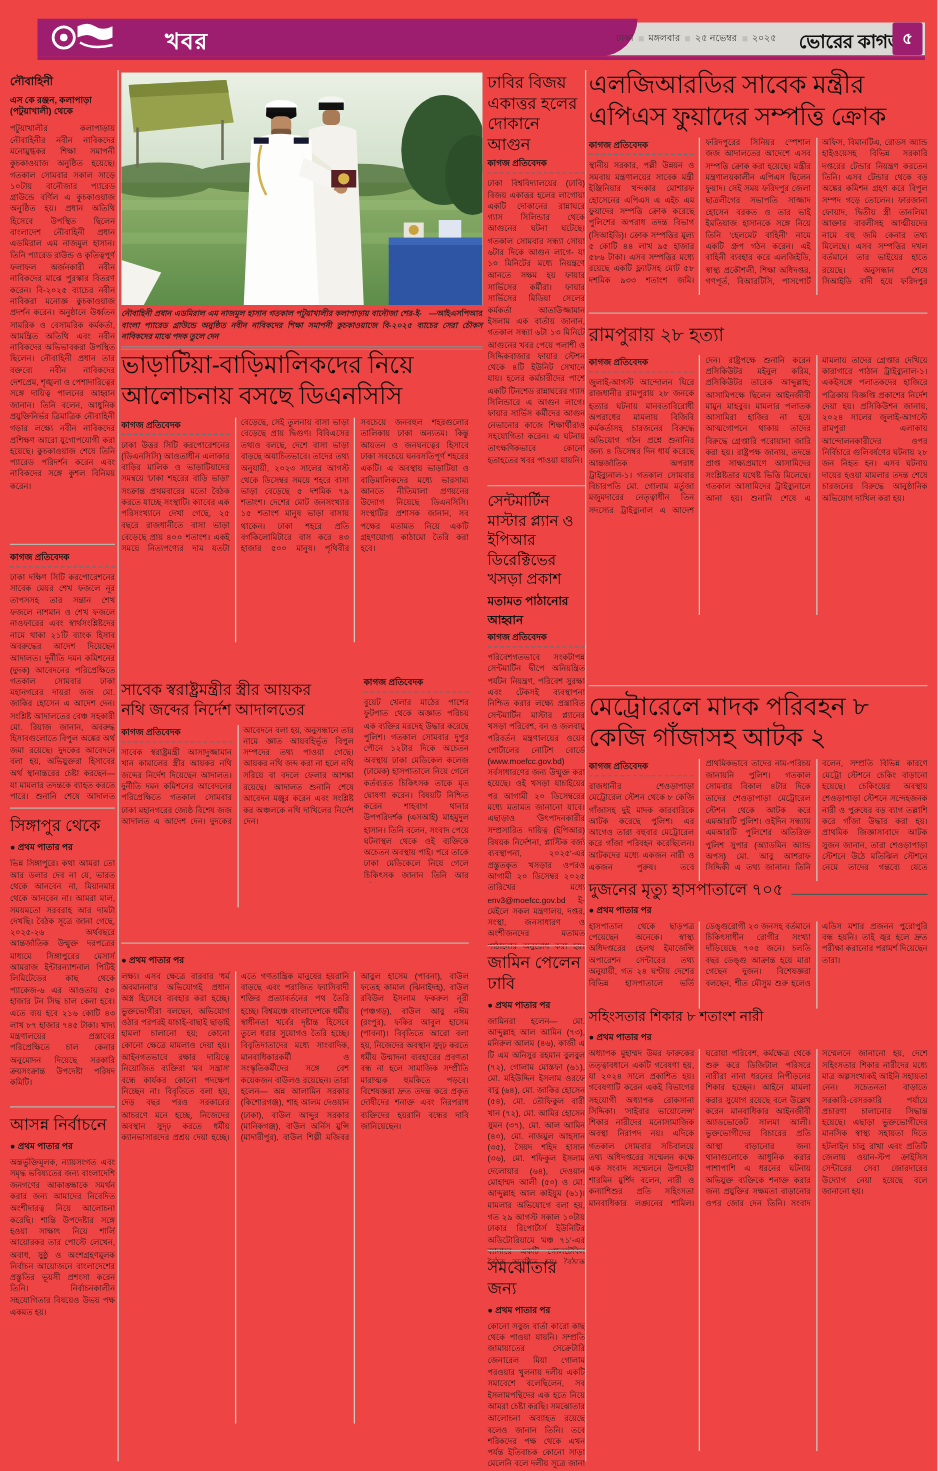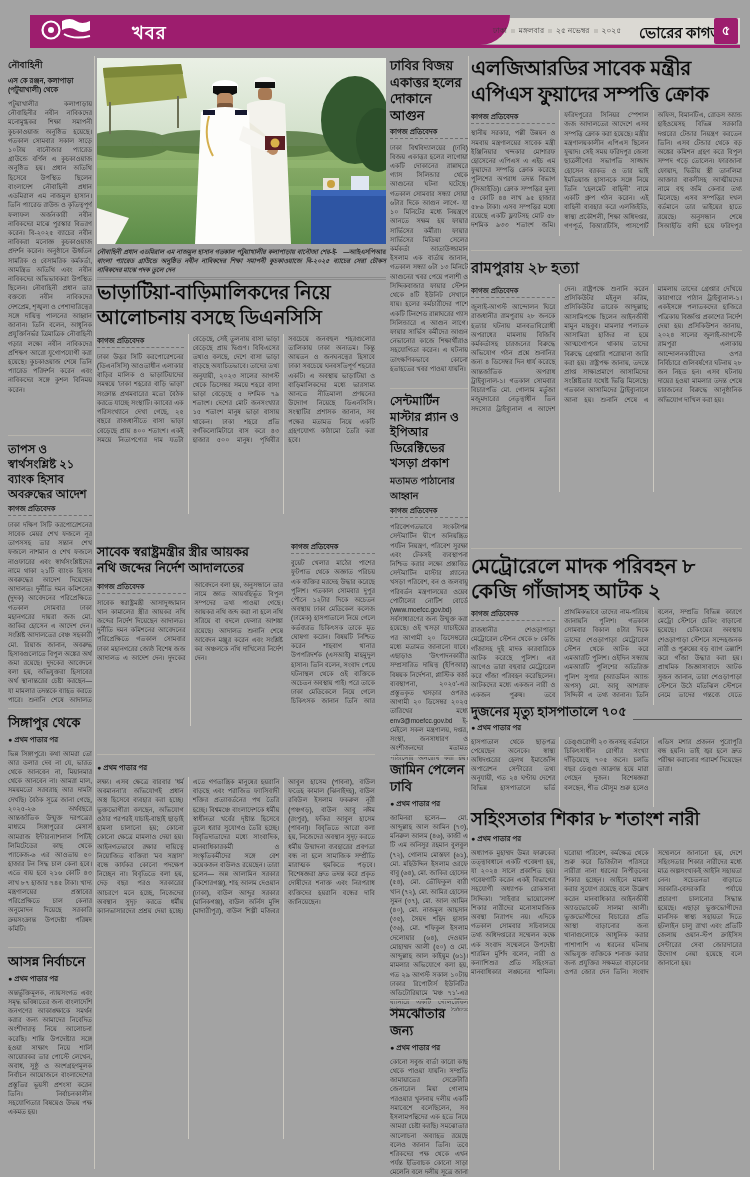--- a/index.html
+++ b/index.html
@@ -1,63 +1,63 @@
 <!DOCTYPE html>
 <html><head>
 <meta charset="utf-8">
 <style>
   html,body{margin:0;padding:0;background:#fff}
-  .page{position:relative;width:750px;height:1177px;background:#a3a3a3;font-family:"Liberation Sans",sans-serif;color:#141414;overflow:hidden}
+  .page{position:relative;width:750px;height:1177px;background:#ef4444;font-family:"Liberation Sans",sans-serif;color:#141414;overflow:hidden}
   
   .graybar{position:absolute;left:84px;top:18px;width:656px;height:26px;background:#dbd9d3}
   .mast{position:absolute;left:30px;top:15px;width:480px;height:30px;background:#9d1d6e;border-radius:0 0 34px 0}
   .khobor{position:absolute;left:102px;top:4px;color:#fff;font-size:18px;font-weight:bold;letter-spacing:1px}
   .logo{position:absolute;left:8px;top:1px}
   .hrule{position:absolute;left:30px;top:45px;width:710px;height:3px;background:#9d1d6e}
   .dateline{position:absolute;left:493px;top:25px;font-size:7.5px;color:#3a3a3a;display:flex;align-items:center;gap:4px;white-space:nowrap}
   .sq{width:4px;height:4px;background:#c2c0ba;display:inline-block}
   .pname{position:absolute;left:639px;top:21px;font-size:15px;font-weight:900;letter-spacing:-.3px;color:#111}
   .pnum{position:absolute;left:714px;top:18px;width:24px;height:26px;background:#9d1d6e;color:#fff;font-weight:bold;font-size:13px;display:flex;align-items:center;justify-content:center;border-radius:2px}
   
   .vline{position:absolute;top:56px;width:1px;height:1113px;background:#c8c5bd}
   .colA{position:absolute;left:8px;top:58px;width:84px}
   .zoneM{position:absolute;left:97px;top:56px;width:371px;height:1113px}
   .zoneR{position:absolute;left:471px;top:56px;width:271px;height:1113px}
   .abs{position:absolute}
   .hl{border-top:1px solid #b7b4ac;height:0}
   
   .kicker{font-weight:bold;font-size:9px;margin:0 0 2px}
   .kick-md{font-weight:bold;font-size:13.5px;margin:0 0 2px}
-  .kick-r{font-weight:bold;font-size:15px;margin:0 0 2px}
-  h1,h2,h3{margin:0;font-weight:bold;color:#0d0d0d}
+  .kick-r{font-weight:normal;font-size:15px;margin:0 0 2px}
+  h1,h2,h3{margin:0;font-weight:normal;color:#0d0d0d}
   .h-navy{font-size:15px;line-height:1.22}
   .h-a2{font-size:11.5px;line-height:1.3}
   .h-a3{font-size:13px;line-height:1.3}
   .h-dhabi{font-size:13px;line-height:1.28}
   .h-rent{font-size:19.5px;line-height:1.3;letter-spacing:-.2px}
   .h-home{font-size:12.5px;line-height:1.3;max-width:152px}
   .h-buet{font-size:12.5px;line-height:1.3}
   .h-rel{font-size:14.5px;line-height:1.3}
   .h-st{font-size:12px;line-height:1.3}
   .subhead{font-size:9.5px;font-weight:bold;margin:2px 0 1px}
   .h-lgrd{font-size:20px;line-height:1.28;letter-spacing:-.3px}
   .h-ramp{font-size:20px;line-height:1.3;letter-spacing:-.2px}
   .h-metro{font-size:20px;line-height:1.25}
   .h-deng{font-size:13px;line-height:1.2}
-  .h-viol{font-size:18px;line-height:1.25}
+  .h-viol{font-size:11px;line-height:1.25}
   .byline{font-size:7px;font-weight:bold;margin:3px 0 4px;line-height:1.35}
   .byline-d{font-size:7px;font-weight:bold;border-bottom:1px dashed #6e6e6e;padding-bottom:2px;margin:2px 0 4px;line-height:1.3}
   .cont{font-size:7px;font-weight:bold;margin:2px 0 3px}
   .body{font-size:6.5px;line-height:1.42;text-align:justify;overflow:hidden;color:#1b1b1b;margin-top:3px}
   .body p{margin:0}
   .cols3{column-count:3;column-gap:9px;column-rule:1px solid #ccc9c1}
   .cols2{column-count:2;column-gap:9px;column-rule:1px solid #ccc9c1}
   .cap{font-size:6.3px;font-weight:bold;font-style:italic;line-height:1.4;text-align:justify;border-bottom:3px double #8a8a8a;padding-bottom:3px;color:#222}
   .credit{font-style:normal;white-space:nowrap;float:right;margin-left:6px}
-  .deng-head{display:flex;align-items:flex-end}
+  .deng-head{display:flex;align-items:center}
   .deng-line{flex:1;border-top:1px solid #555;margin:8px 0 0 6px}
   .photo-wrap{overflow:hidden;background:#cdd8c4}
 </style>
 </head>
 <body>
 
 <div class="page">
 
   <div class="graybar"></div>
   <div class="mast">
@@ -90,21 +90,20 @@
   <div class="colA">
     <div>
       <div class="kicker">নৌবাহিনী</div>
       <div class="byline">এস কে রঞ্জন, কলাপাড়া (পটুয়াখালী) থেকে</div>
       <div class="body" style="height:330px">
           <p>পটুয়াখালীর কলাপাড়ায় নৌবাহিনীর নবীন নাবিকদের মনোমুগ্ধকর শিক্ষা সমাপনী কুচকাওয়াজ অনুষ্ঠিত হয়েছে। গতকাল সোমবার সকাল সাড়ে ১০টায় বানৌজার প্যারেড গ্রাউন্ডে বর্ণিল এ কুচকাওয়াজ অনুষ্ঠিত হয়। প্রধান অতিথি হিসেবে উপস্থিত ছিলেন বাংলাদেশ নৌবাহিনী প্রধান এডমিরাল এম নাজমুল হাসান। তিনি প্যারেড রাউন্ড ও কৃতিত্বপূর্ণ ফলাফল অর্জনকারী নবীন নাবিকদের মাঝে পুরস্কার বিতরণ করেন। বি-২০২৫ ব্যাচের নবীন নাবিকরা মনোজ্ঞ কুচকাওয়াজ প্রদর্শন করেন। অনুষ্ঠানে ঊর্ধ্বতন সামরিক ও বেসামরিক কর্মকর্তা, আমন্ত্রিত অতিথি এবং নবীন নাবিকদের অভিভাবকরা উপস্থিত ছিলেন। নৌবাহিনী প্রধান তার বক্তব্যে নবীন নাবিকদের দেশপ্রেম, শৃঙ্খলা ও পেশাদারিত্বের সঙ্গে দায়িত্ব পালনের আহ্বান জানান। তিনি বলেন, আধুনিক প্রযুক্তিনির্ভর ত্রিমাত্রিক নৌবাহিনী গড়ার লক্ষ্যে নবীন নাবিকদের প্রশিক্ষণ আরো যুগোপযোগী করা হয়েছে। কুচকাওয়াজ শেষে তিনি প্যারেড পরিদর্শন করেন এবং নাবিকদের সঙ্গে কুশল বিনিময় করেন।</p>
         </div>
     </div>
     <div class="hl" style="margin:6px 0"></div>
     <div>
-      <h2 class="h-a2">তাপস ও স্বার্থসংশ্লিষ্ট ২১ ব্যাংক হিসাব অবরুদ্ধের আদেশ</h2>
       <div class="byline-d">কাগজ প্রতিবেদক</div>
       <div class="body" style="height:182px">
           <p>ঢাকা দক্ষিণ সিটি করপোরেশনের সাবেক মেয়র শেখ ফজলে নূর তাপসসহ তার সন্তান শেখ ফজলে নাশমান ও শেখ ফজলে নাওফারের এবং স্বার্থসংশ্লিষ্টদের নামে থাকা ২১টি ব্যাংক হিসাব অবরুদ্ধের আদেশ দিয়েছেন আদালত। দুর্নীতি দমন কমিশনের (দুদক) আবেদনের পরিপ্রেক্ষিতে গতকাল সোমবার ঢাকা মহানগরের দায়রা জজ মো. জাকির হোসেন এ আদেশ দেন। সংশ্লিষ্ট আদালতের বেঞ্চ সহকারী মো. রিয়াজ জানান, অবরুদ্ধ হিসাবগুলোতে বিপুল অঙ্কের অর্থ জমা রয়েছে। দুদকের আবেদনে বলা হয়, অভিযুক্তরা হিসাবের অর্থ স্থানান্তরের চেষ্টা করছেন— যা মামলার তদন্তকে ব্যাহত করতে পারে। শুনানি শেষে আদালত আবেদন মঞ্জুর করেন।</p>
         </div>
     </div>
     <div class="hl" style="margin:6px 0"></div>
     <div>
       <h2 class="h-a3">সিঙ্গাপুর থেকে</h2>
       <div class="cont">● প্রথম পাতার পর</div>
       <div class="body" style="height:192px">

